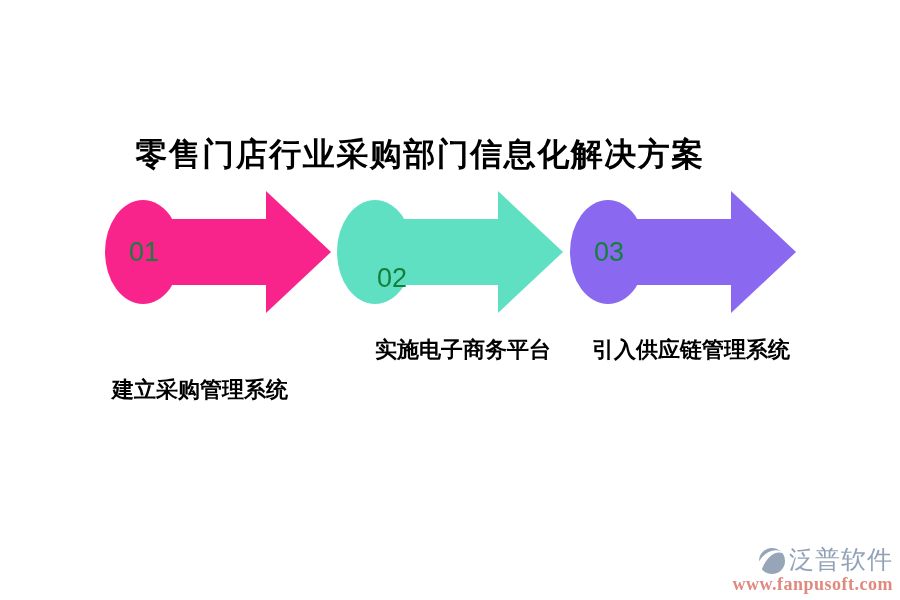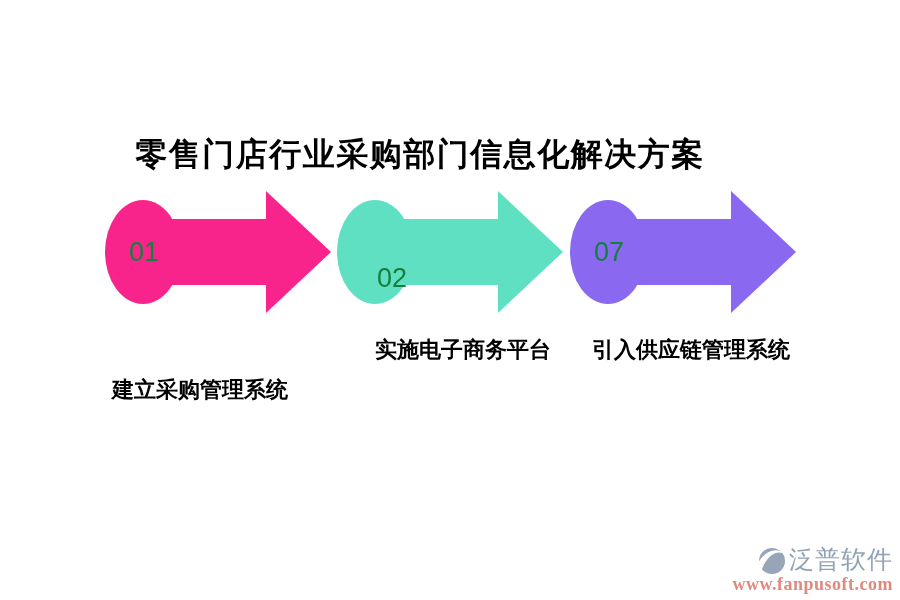--- a/index.html
+++ b/index.html
@@ -101,21 +101,21 @@
 </svg>
 
 <svg class="arrow-svg arrow-3" viewBox="0 0 230 130" aria-hidden="true">
   <ellipse cx="40" cy="67" rx="38" ry="52" fill="#8A68F0"></ellipse>
   <rect x="40" y="34" width="125" height="66" fill="#8A68F0"></rect>
   <polygon points="163,6 228,67 163,128" fill="#8A68F0"></polygon>
 </svg>
 
 <span class="step-number num-1">01</span>
 <span class="step-number num-2">02</span>
-<span class="step-number num-3">07</span>
+<span class="step-number num-3">03</span>
 
 <div class="step-label label-1">建立采购管理系统</div>
 <div class="step-label label-2">实施电子商务平台</div>
 <div class="step-label label-3">引入供应链管理系统</div>
 
 <div class="watermark">
   <div class="brand-row">
     <svg width="29" height="28" viewBox="0 0 29 28" aria-hidden="true">
       <circle cx="14" cy="15" r="13" fill="#96A5B8"></circle>
       <path d="M0,17 C8,3 20,1 29,9 C19,3 10,8 3,25 Z" fill="#ffffff"></path>

